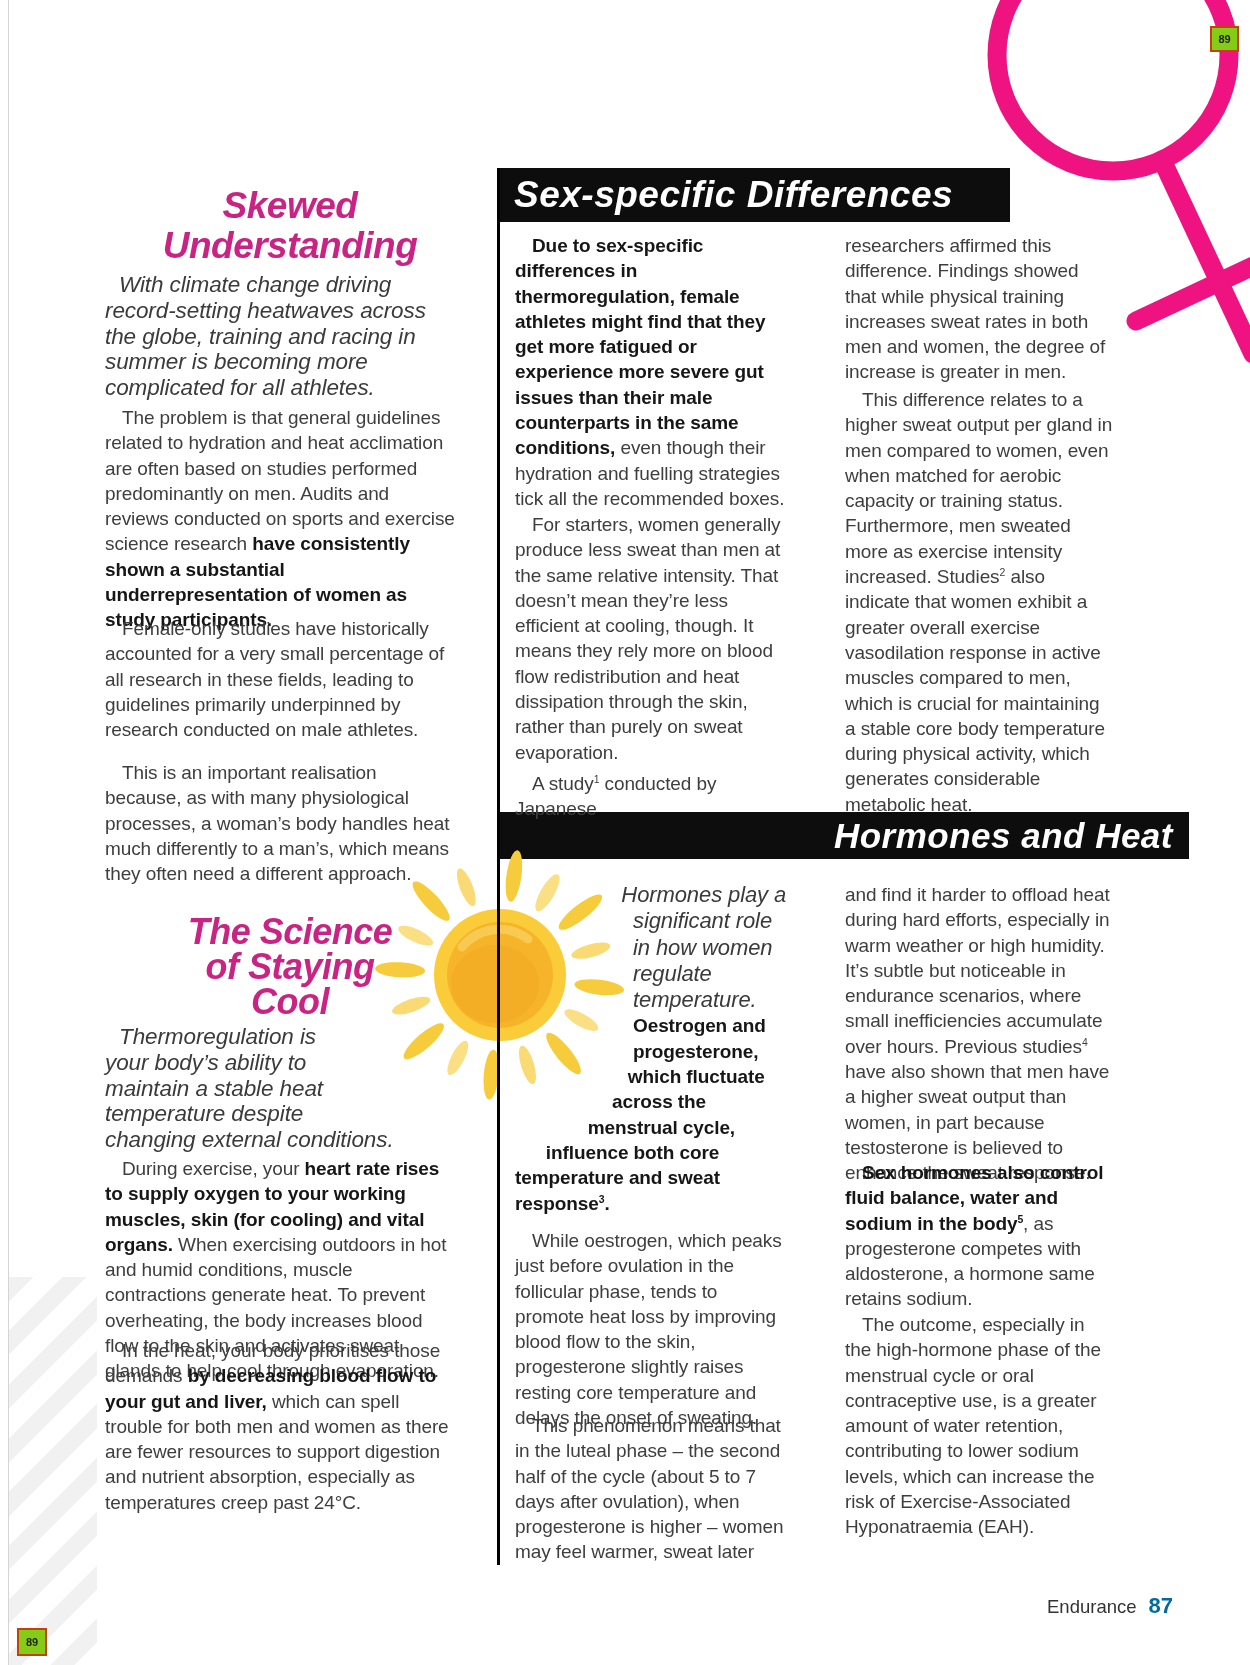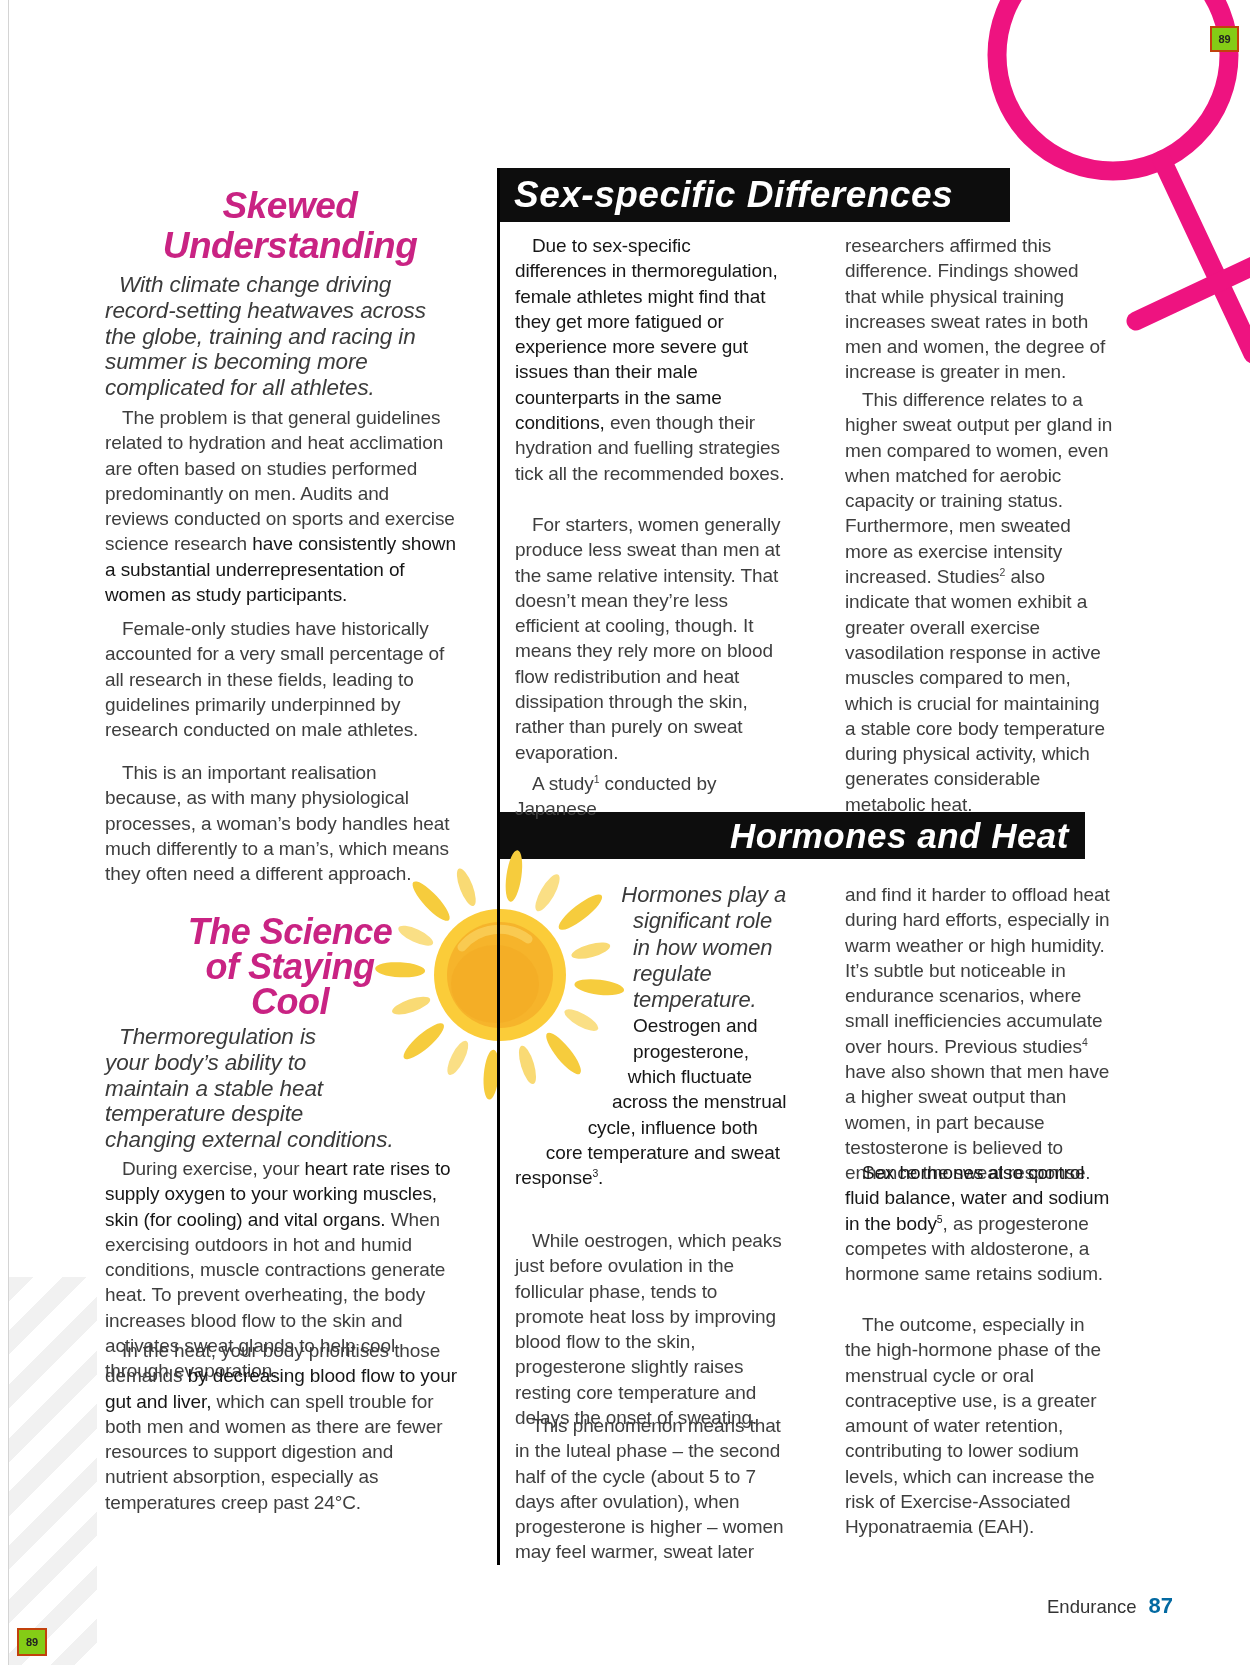--- a/index.html
+++ b/index.html
@@ -20,29 +20,29 @@
     white-space:pre-line; letter-spacing:-0.5px; z-index:4;text-align:center;
   }
   .h1a { top:186px; font-size:37px; line-height:40px; }
   .h2a { top:914px; font-size:36px; line-height:35px; }
   
   .txt { position:absolute; margin:0; color:#3e3e3e; font-size:19px; line-height:25.3px;
          letter-spacing:-0.1px; z-index:4; }
   .lcol { left:105px; width:352px; }
   .ind  { text-indent:17px; }
   .lede { font-style:italic; font-size:22.5px; line-height:25.8px; color:#3b3b3b; text-indent:14px; }
-  .seg-b { font-weight:400; color:#161616; }
+  .seg-b { font-weight:700; color:#161616; }
   .seg-i { font-style:italic; font-size:22px; color:#3a3a3a; }
   sup { font-size:0.55em; vertical-align:super; line-height:0; }
   
   .banner { position:absolute; background:#0d0d0d; color:#ffffff; font-style:italic;
             font-weight:600; letter-spacing:0.5px; z-index:1; box-sizing:border-box; }
   .banner1 { left:497px; top:168px; width:513px; height:54px; font-size:37px;
              line-height:54px; padding-left:17px; }
-  .banner2 { left:497px; top:812px; width:588px; height:47px; font-size:35px;
+  .banner2 { left:497px; top:812px; width:692px; height:47px; font-size:35px;
              line-height:47px; text-align:right; padding-right:16px; }
   .vrule { position:absolute; left:497px; top:168px; width:3px; height:1397px; background:#000; z-index:3; }
   
   .c1 { left:515px; width:272px; }
   .c2 { left:845px; width:268px; }
   .c3 { left:515px; width:276px; }
   
   .sun-gap-left  { float:right; width:116px; height:84px; }
   .sun-gap-right { float:left; width:118px; height:270px;
                    shape-outside:circle(150px at -30px 110px); shape-margin:10px; }

